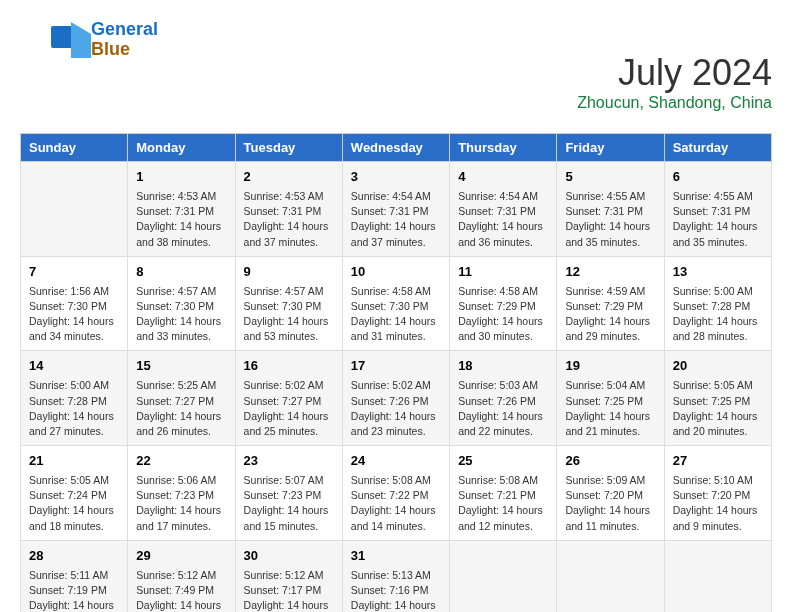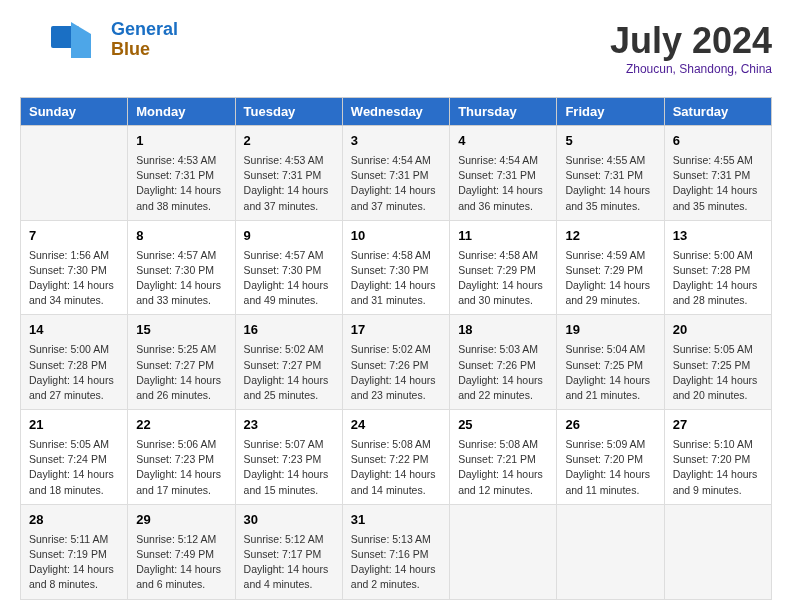--- a/index.html
+++ b/index.html
@@ -19,26 +19,27 @@
     .logo {
       display: flex;
       flex-direction: column;
       align-items: flex-start;
     }
     .title-section {
       text-align: right;
     }
     .month-title {
       font-size: 36px;
-      font-weight: bold;
+      font-weight: normal;
       color: #333;
+      margin-top: 32px;
     }
     .location {
-      font-size: 12px;
-      color: #4c1d95;
+      font-size: 16px;
+      color: #15803d;
     }
     table {
       width: 100%;
       border-collapse: collapse;
       font-size: 11px;
       margin-top: 21px;
     }
     thead th {
       background-color: #2a6ec9;
       color: #fff;
@@ -71,21 +72,21 @@
     .cell-content {
       color: #333;
       font-size: 10.5px;
     }
   </style>
 </head>
 <body>
 
 <div class="header-section">
   <div class="logo">
-    <div style="display:flex;align-items:center;gap:20px;padding-left:31px;">
+    <div style="display:flex;align-items:center;gap:0;padding-left:31px;">
       <div style="position:relative;width:40px;height:36px;">
         <svg width="40" height="36" viewBox="0 0 40 36">
           <rect x="0" y="4" width="28" height="22" rx="2" fill="#1a6fc4"></rect>
           <polygon points="20,0 40,12 40,36 20,36" fill="#4da6e8"></polygon>
         </svg>
       </div>
       <div>
         <div style="font-size:18px;font-weight:bold;color:#1a6fc4;line-height:1.1;">General</div>
         <div style="font-size:18px;font-weight:bold;color:#a16207;line-height:1.1;">Blue</div>
       </div>
@@ -168,21 +169,21 @@
           <div class="cell-content">Sunrise: 4:57 AM</div>
           <div class="cell-content">Sunset: 7:30 PM</div>
           <div class="cell-content">Daylight: 14 hours</div>
           <div class="cell-content">and 33 minutes.</div>
         </td>
         <td>
           <span class="day-num">9</span>
           <div class="cell-content">Sunrise: 4:57 AM</div>
           <div class="cell-content">Sunset: 7:30 PM</div>
           <div class="cell-content">Daylight: 14 hours</div>
-          <div class="cell-content">and 49 minutes.</div>
+          <div class="cell-content">and 53 minutes.</div>
         </td>
         <td>
           <span class="day-num">10</span>
           <div class="cell-content">Sunrise: 4:58 AM</div>
           <div class="cell-content">Sunset: 7:30 PM</div>
           <div class="cell-content">Daylight: 14 hours</div>
           <div class="cell-content">and 31 minutes.</div>
         </td>
         <td>
           <span class="day-num">11</span>

